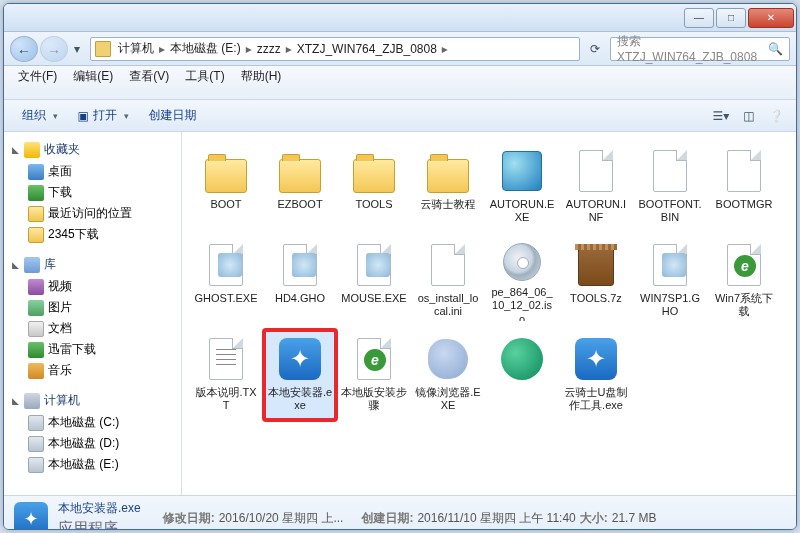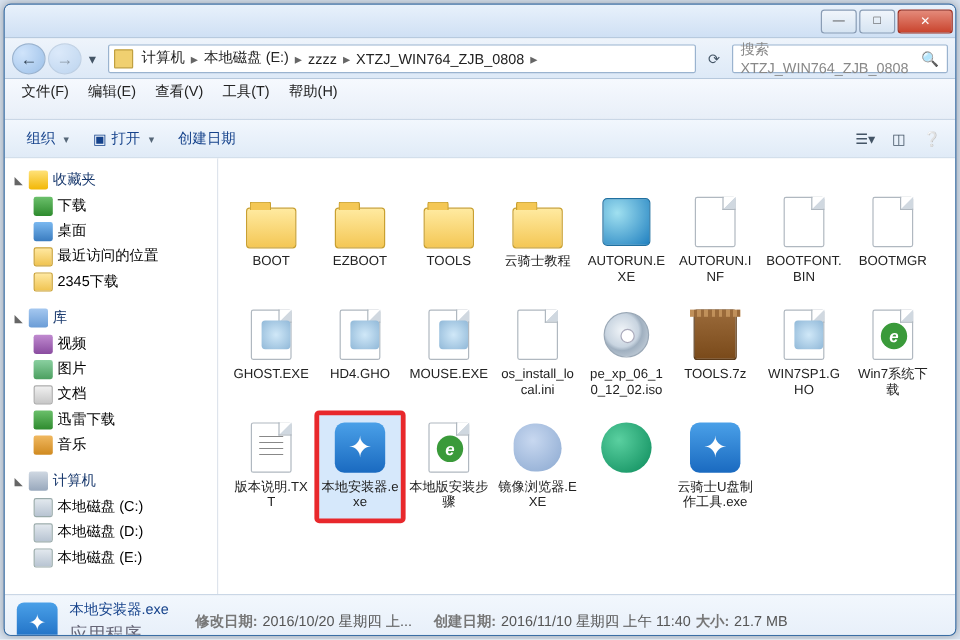--- a/index.html
+++ b/index.html
@@ -38,21 +38,21 @@
 .ic-lib{background:linear-gradient(#a5c8f0,#6a9cd6)}
 .ic-pc{background:linear-gradient(#cfd8e2,#98a8bc)}
 .ic-drv{background:linear-gradient(#e2e8ee,#b8c4d2);border:1px solid #9aa}
 .ic-dl{background:linear-gradient(#6bc06b,#2e8b2e)}
 .ic-desk{background:linear-gradient(#7ab8f0,#3a7cc0)}
 .ic-fld{background:linear-gradient(#ffe8a0,#f0c452);border:1px solid #caa030}
 .ic-vid{background:linear-gradient(#c08ad0,#8a4ca0)}
 .ic-img{background:linear-gradient(#8ad0a0,#4ca060)}
 .ic-doc{background:linear-gradient(#f0f0f0,#c8c8c8);border:1px solid #aaa}
 .ic-mus{background:linear-gradient(#f0b860,#d08a20)}
-.content{flex:1;background:#fff;overflow:auto;padding:24px 8px}
+.content{flex:1;background:#fff;overflow:auto;padding:10px 8px}
 .files{display:flex;flex-wrap:wrap;gap:4px 2px;align-content:flex-start}
 .file-item{width:72px;height:90px;display:flex;flex-direction:column;align-items:center;padding:4px 2px;cursor:pointer;border:1px solid transparent;border-radius:2px;text-align:center}
 .file-item.selected{background:#d6e8fb;border-color:#8ab6e8}
 .file-item.highlighted{outline:4px solid #e8282c;outline-offset:-2px}
 .file-icon{width:48px;height:48px;margin-bottom:3px;display:flex;align-items:center;justify-content:center;position:relative}
 .file-label{font-size:11px;color:#222;line-height:1.2;word-break:break-all;max-height:38px;overflow:hidden}
 .ic-folder{background:linear-gradient(#ffeaa0,#f4c755);border:1px solid #c9a030;border-radius:3px;width:42px;height:34px;margin-top:10px;position:relative}
 .ic-folder::before{content:"";position:absolute;left:2px;top:-6px;width:16px;height:6px;background:#f4c755;border:1px solid #c9a030;border-bottom:none;border-radius:2px 2px 0 0}
 .ic-exe-sys{width:40px;height:40px;background:radial-gradient(circle at 30% 30%,#a0e0f0,#2080c0);border-radius:4px;border:1px solid #2070a0}
 .ic-file-blank{width:34px;height:42px;background:#fff;border:1px solid #b0b8c0;border-radius:2px;position:relative}
@@ -134,26 +134,26 @@
 
   <div class="body-split">
     <div class="sidebar">
       <div class="tree-group">
         <div class="tree-head">
             <span class="tw">◣</span>
             <span class="node-icon ic-fav"></span>
             <span>收藏夹</span>
           </div>
         <div class="tree-node">
+            <span class="node-icon ic-desk"></span>
+            <span>桌面</span>
+          </div>
+        <div class="tree-node">
             <span class="node-icon ic-dl"></span>
             <span>下载</span>
-          </div>
-        <div class="tree-node">
-            <span class="node-icon ic-desk"></span>
-            <span>桌面</span>
           </div>
         <div class="tree-node">
             <span class="node-icon ic-fld"></span>
             <span>最近访问的位置</span>
           </div>
         <div class="tree-node">
             <span class="node-icon ic-fld"></span>
             <span>2345下载</span>
           </div>
       </div>
@@ -276,21 +276,21 @@
           <div class="file-item">
             <div class="file-icon">
               <div class="ic-file-blank"></div>
             </div>
             <div class="file-label">os_install_local.ini</div>
           </div>
           <div class="file-item">
             <div class="file-icon">
               <div class="ic-iso"></div>
             </div>
-            <div class="file-label">pe_xp_06_10_12_02.iso</div>
+            <div class="file-label">pe_864_06_10_12_02.iso</div>
           </div>
           <div class="file-item">
             <div class="file-icon">
               <div class="ic-7z"></div>
             </div>
             <div class="file-label">TOOLS.7z</div>
           </div>
           <div class="file-item">
             <div class="file-icon">
               <div class="ic-file-blank ic-exe-ghost"></div>

